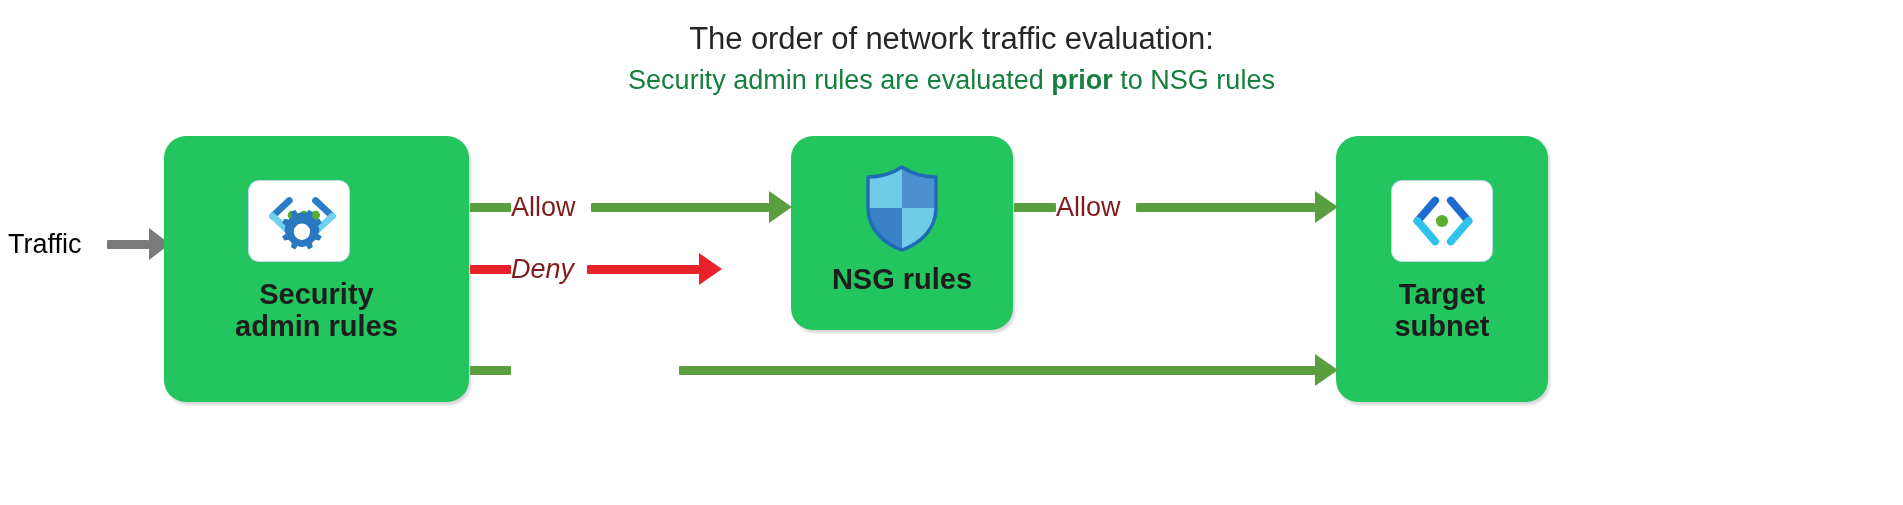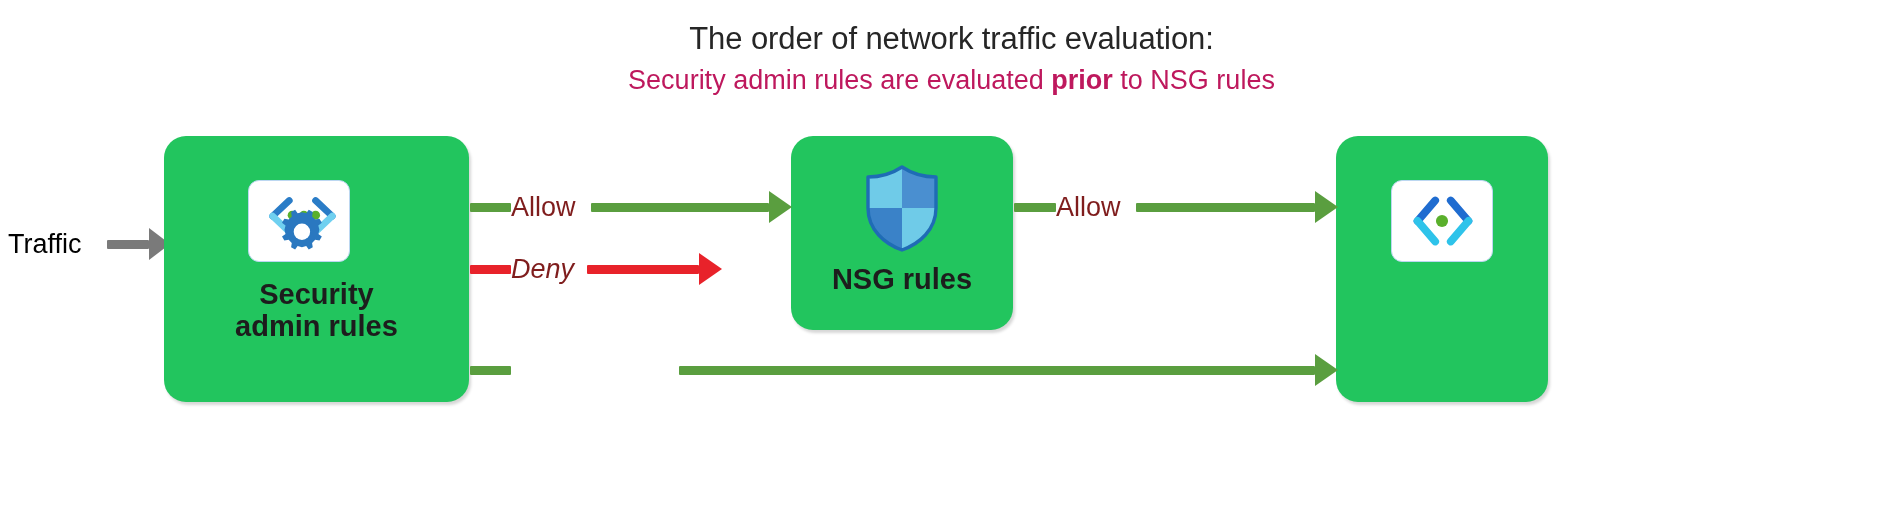--- a/index.html
+++ b/index.html
@@ -34,21 +34,21 @@
     color: #262626;
   }
   .subtitle {
     position: absolute;
     left: 0;
     top: 65px;
     width: 1903px;
     text-align: center;
     font-size: 27px;
     font-weight: normal;
-    color: #be185d;
+    color: #15803d;
   }
   .subtitle .strong { font-weight: bold; }
 
   
   .node {
     position: absolute;
     background: #22c55e;
     border-radius: 22px;
     box-shadow: 2px 3px 3px rgba(0,0,0,0.16);
     box-sizing: border-box;
@@ -190,20 +190,24 @@
   <div class="node" id="node-target">
     <div class="icon-tile" id="icon-tile-target">
       <svg viewBox="0 0 102 82" xmlns="http://www.w3.org/2000/svg">
         <path d="M44 20 L26 41" stroke="#1f6cd0" stroke-width="8" stroke-linecap="round" fill="none"></path>
         <path d="M26 41 L44 62" stroke="#2ec3ea" stroke-width="8" stroke-linecap="round" fill="none"></path>
         <path d="M60 20 L78 41" stroke="#1f6cd0" stroke-width="8" stroke-linecap="round" fill="none"></path>
         <path d="M78 41 L60 62" stroke="#2ec3ea" stroke-width="8" stroke-linecap="round" fill="none"></path>
         <circle cx="51" cy="41" r="6.2" fill="#5ab02c"></circle>
       </svg>
     </div>
+    <div class="node-label">
+      <div>Target</div>
+      <div>subnet</div>
+    </div>
   </div>
 
   <div class="conn green" style="left:470px; top:203px; width:41px;"></div>
   <div class="conn-label" style="left:511px; top:194px; width:80px;">Allow</div>
   <div class="conn green" style="left:591px; top:203px; width:178px;"></div>
   <div class="arrowhead green" style="left:769px; top:191px;"></div>
 
   <div class="conn red" style="left:470px; top:265px; width:41px;"></div>
   <div class="conn-label" style="left:511px; top:256px; width:76px;font-style:italic;">Deny</div>
   <div class="conn red" style="left:587px; top:265px; width:112px;"></div>

